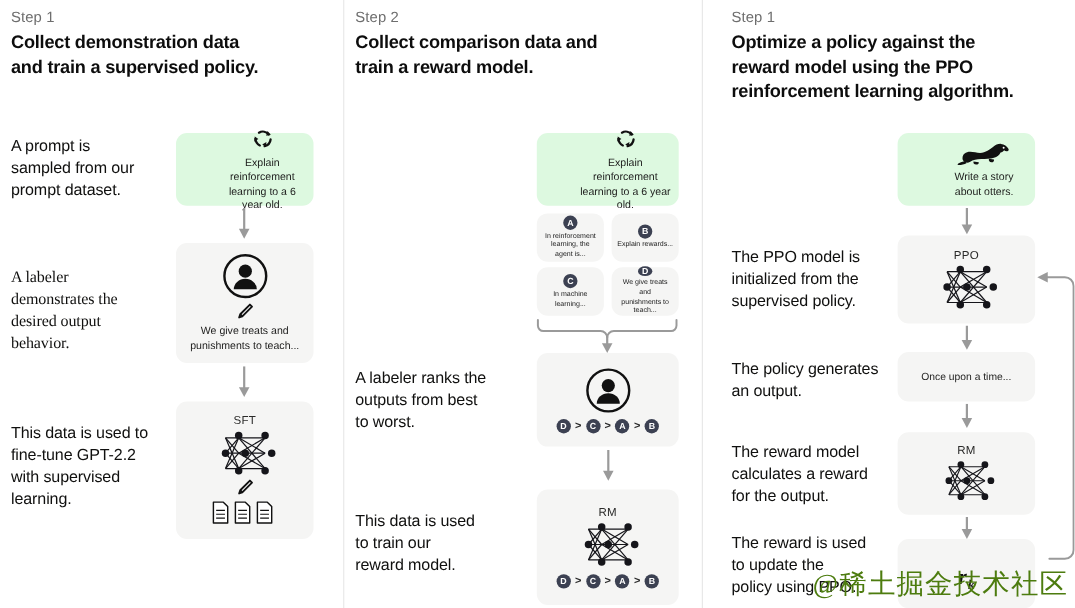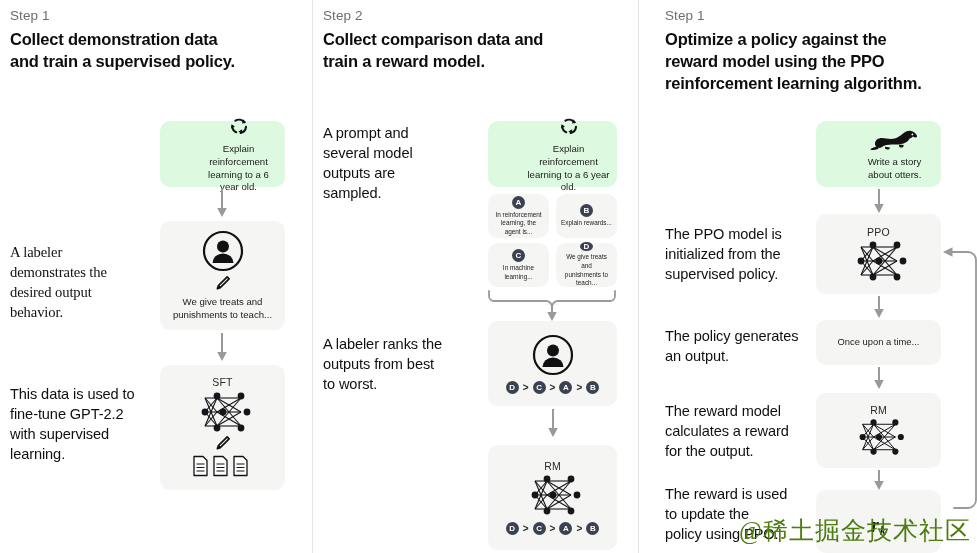--- a/index.html
+++ b/index.html
@@ -94,20 +94,23 @@
 <div class="page">
 
   <div class="divider d1"></div>
   <div class="divider d2"></div>
 
   <div class="col col1">
     <div class="step-label">Step 1</div>
     <div class="step-title">Collect demonstration data
 and train a supervised policy.</div>
 
+    <div class="desc" style="left:10px; top:124px; width:145px;">A prompt is
+sampled from our
+prompt dataset.</div>
     <div class="desc" style="left:10px; top:243px; width:150px;font-family:Liberation Serif, serif;">A labeler
 demonstrates the
 desired output
 behavior.</div>
     <div class="desc" style="left:10px; top:385px; width:150px;">This data is used to
 fine-tune GPT-2.2
 with supervised
 learning.</div>
 
     <div class="card green" style="left:160px; top:121px; width:125px; height:66px;">
@@ -223,27 +226,26 @@
         </svg>
       </span>
     </div>
   </div>
 
   <div class="col col2">
     <div class="step-label">Step 2</div>
     <div class="step-title">Collect comparison data and
 train a reward model.</div>
 
-    <div class="desc" style="left:10px; top:124px; width:150px;">A prompt and
-several model
-outputs are
-sampled.</div>
     <div class="desc" style="left:10px; top:335px; width:160px;">A labeler ranks the
 outputs from best
 to worst.</div>
+    <div class="desc" style="left:10px; top:465px; width:150px;">This data is used
+to train our
+reward model.</div>
 
     <div class="card green" style="left:175px; top:121px; width:129px; height:66px;">
       <span>
         <svg width="24" height="24" viewBox="0 0 24 24">
           <g fill="none" stroke="#111" stroke-width="2.1" stroke-linecap="round">
             <path d="M8.4 6.6 A7 7 0 0 1 17.3 8.3"></path>
             <path d="M19 12.8 A7 7 0 0 1 13.6 18.9"></path>
             <path d="M9.2 18.2 A7 7 0 0 1 5.2 12.2"></path>
           </g>
           <g fill="#111">

